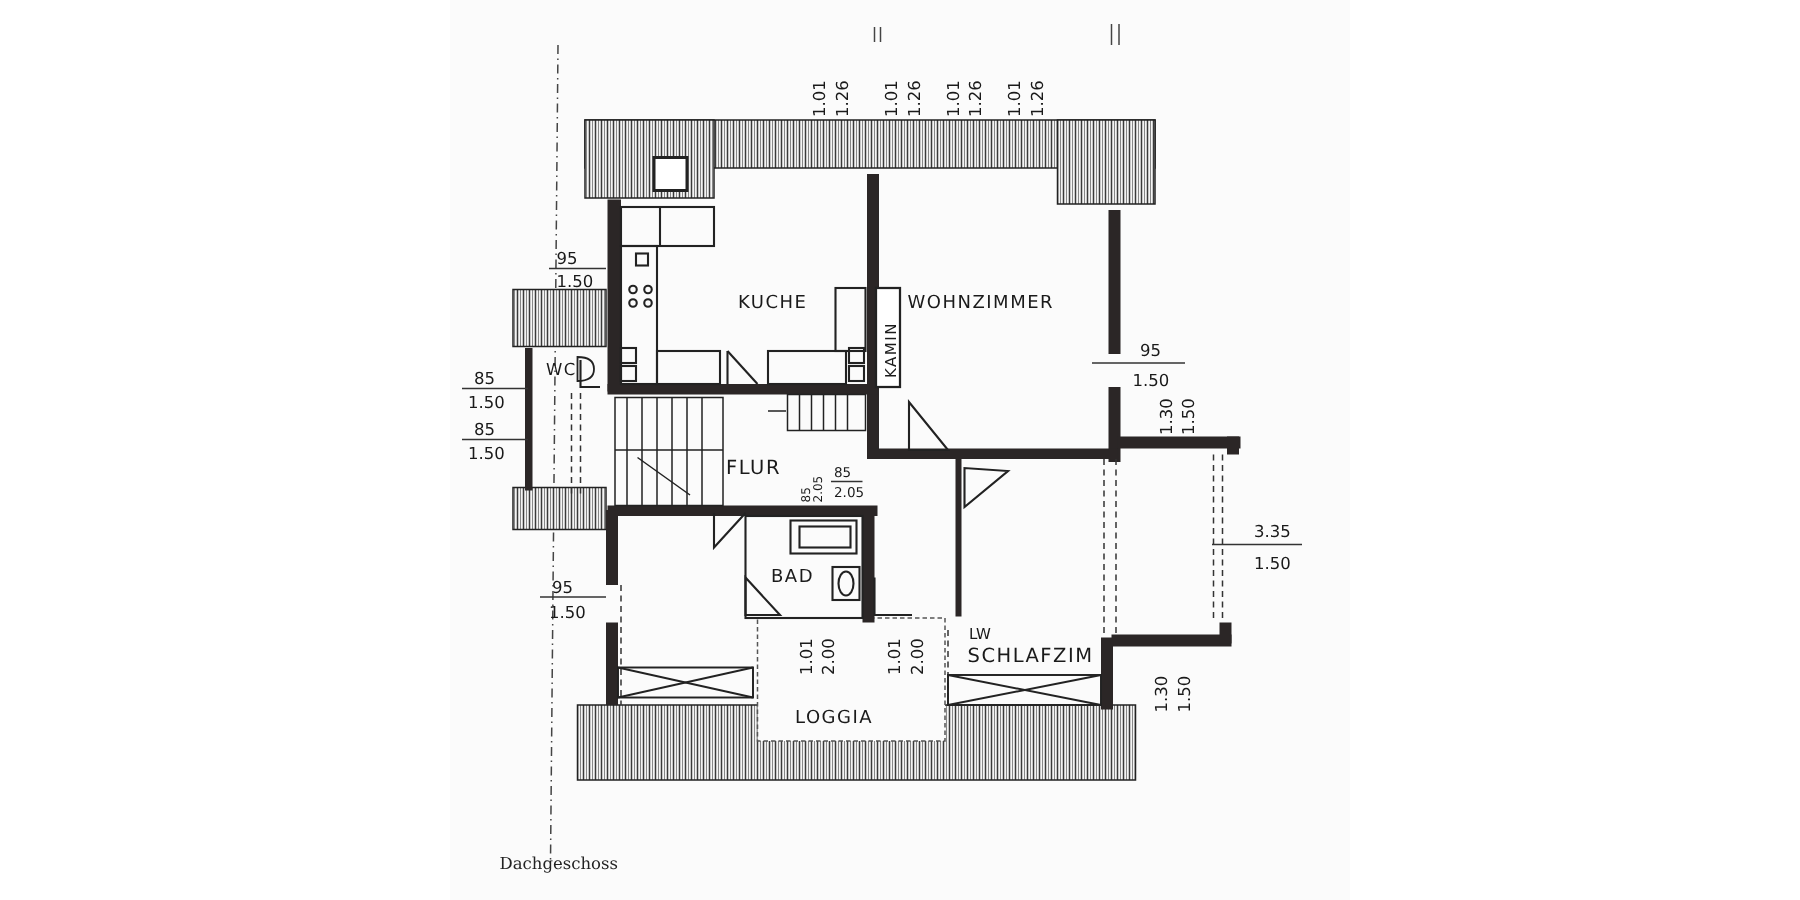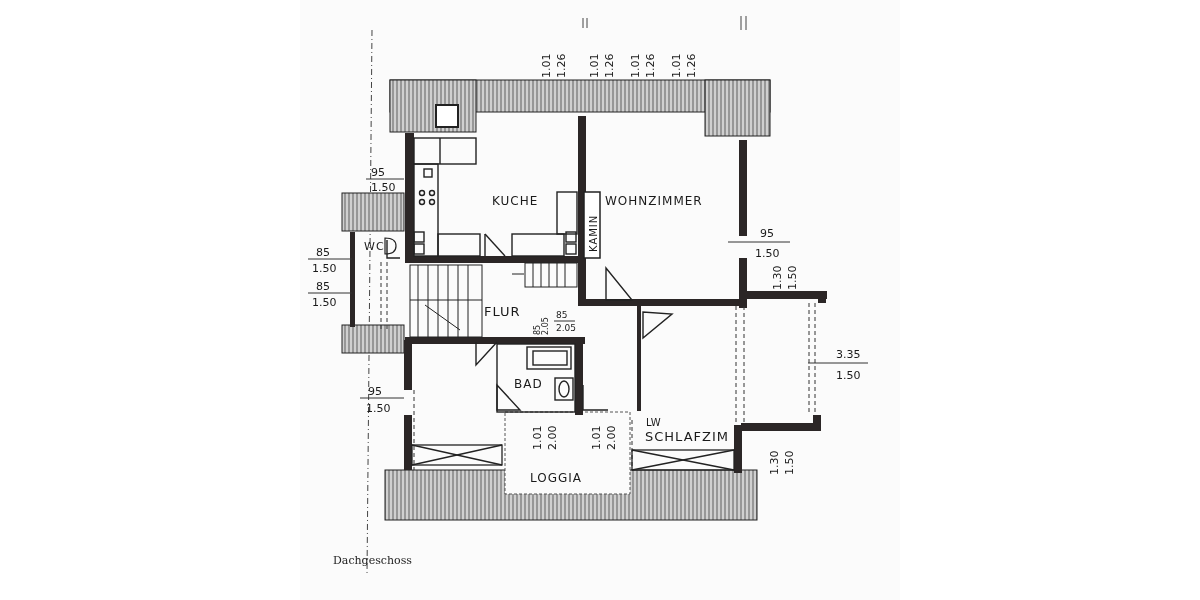--- a/index.html
+++ b/index.html
@@ -1,21 +1,21 @@
 <!DOCTYPE html>
 <html><head>
   <meta charset="utf-8">
   <style>
     html, body { margin: 0; padding: 0; background: #ffffff; }
     body { width: 1200px; height: 600px; position: relative; overflow: hidden; font-family: "DejaVu Sans", sans-serif; }
     .paper { position: absolute; left: 300px; top: 0; width: 600px; height: 600px; background: #fbfbfb; }
     svg { position: absolute; left: 0; top: 0; }
     .lbl { font-family: "DejaVu Sans", sans-serif; font-size: 12px; fill: #1a1a1a; letter-spacing: 1px; }
     .dim { font-family: "DejaVu Sans", sans-serif; font-size: 11px; fill: #1a1a1a; }
-    .caption { position: absolute; left: 333px; top: 554px; font-family: "DejaVu Serif", serif; font-size: 11px; color: #222; }
+    .caption { position: absolute; left: 333px; top: 569px; font-family: "DejaVu Serif", serif; font-size: 11px; color: #222; }
   </style>
 </head>
 <body>
 
 <div class="paper"></div>
 
 <svg width="1200" height="600" viewBox="0 0 1200 600">
   <defs>
     <pattern id="hatch" width="4" height="6" patternUnits="userSpaceOnUse">
       <rect width="4" height="6" fill="#f4f4f4"></rect>

